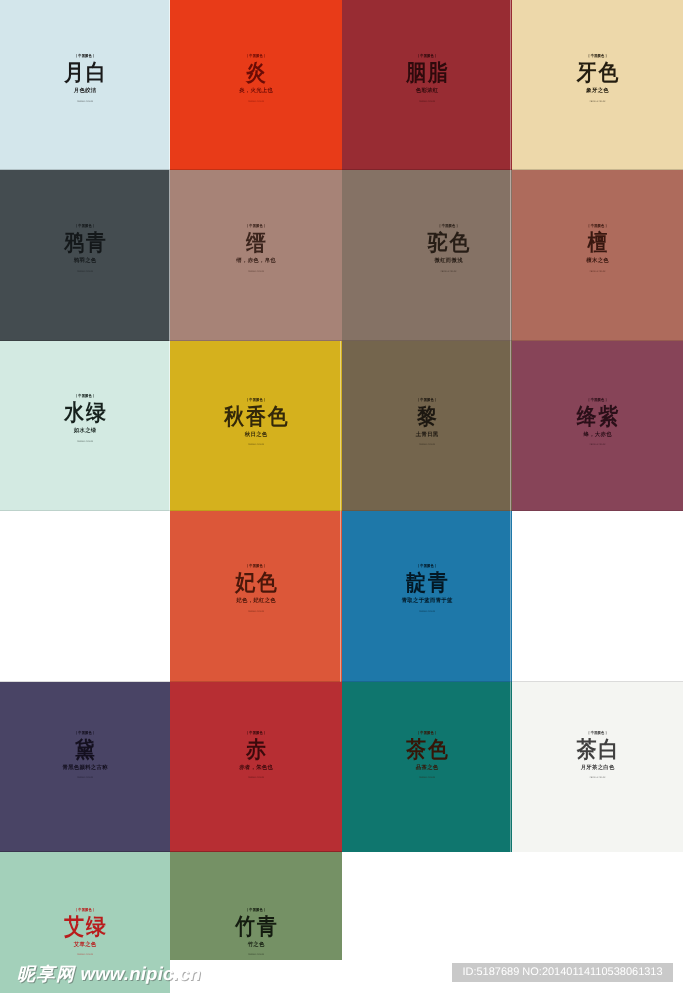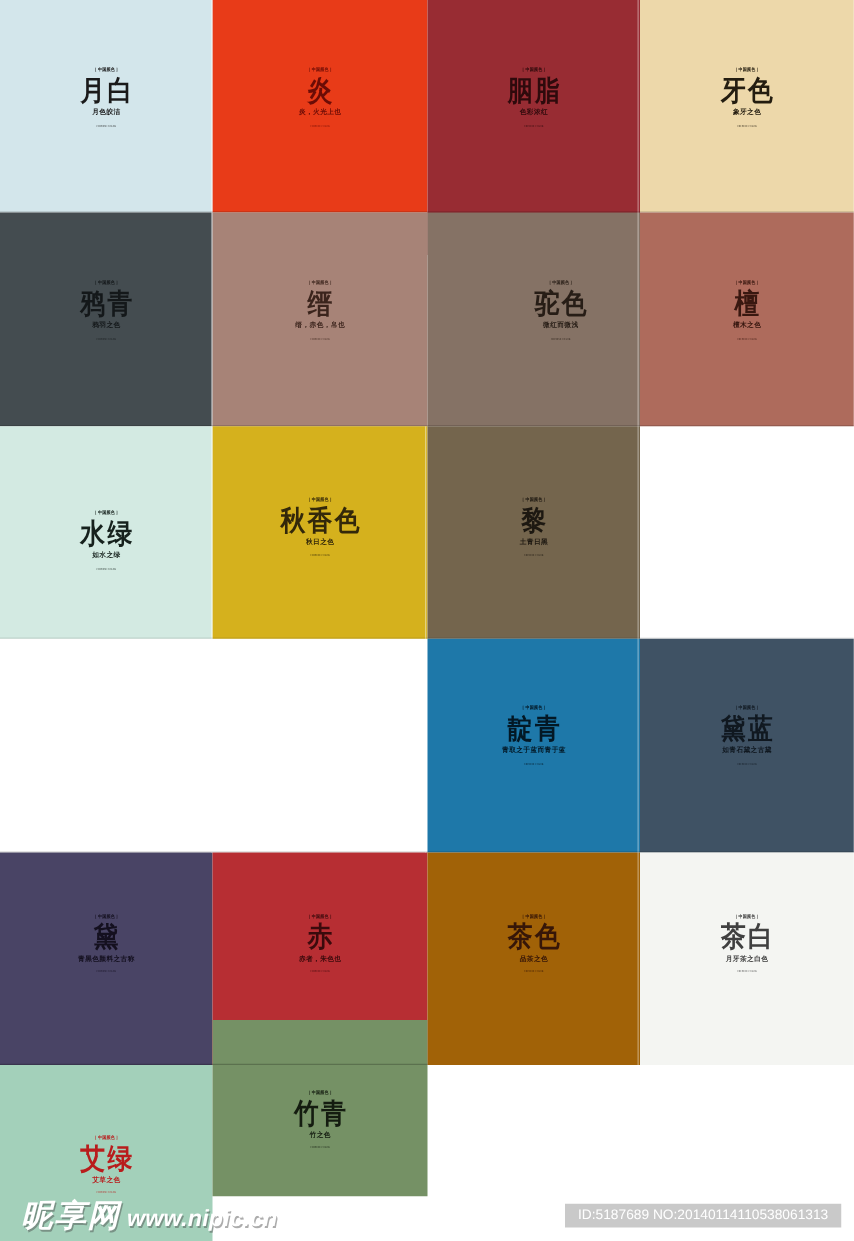--- a/index.html
+++ b/index.html
@@ -16,21 +16,21 @@
          line-height:24px;letter-spacing:2.2px;text-indent:2.2px;
          transform:scaleX(.88);transform-origin:50% 0;}
   .desc{position:absolute;left:0;right:0;top:86px;font-size:6.1px;line-height:8px;
         letter-spacing:.35px;text-indent:.35px;font-weight:700;
         transform:scaleX(.88) scaleY(.9);transform-origin:50% 0;}
   .micro{position:absolute;left:0;right:0;top:97.5px;font-size:3.6px;line-height:6px;
         letter-spacing:.55px;text-indent:.55px;font-weight:700;opacity:.8;
         transform:scaleX(.42) scaleY(.68);transform-origin:50% 0;}
   #wm{position:absolute;left:17px;top:961px;display:flex;align-items:baseline;
       text-shadow:1px 1px 0 rgba(70,70,70,.45);}
-  #wm .cn{font-size:25px;font-weight:700;color:#ffffff;letter-spacing:1.5px;line-height:25px;
+  #wm .cn{font-size:18px;font-weight:700;color:#ffffff;letter-spacing:1.5px;line-height:25px;
           font-family:"Liberation Sans",sans-serif;font-style:italic;}
   #wm .url{font-size:18.6px;font-style:italic;font-weight:700;color:#ffffff;margin-left:5px;
           line-height:25px;letter-spacing:.2px;
           font-family:"Liberation Sans",sans-serif;}
   .vsep{position:absolute;top:0;width:1px;background:rgba(255,255,255,.55);}
   .hsep{position:absolute;left:0;height:1px;background:rgba(0,0,0,.12);}
   #idband{position:absolute;left:452px;top:963px;width:221px;height:19px;background:#c9c9c9;}
   #idtag{position:absolute;left:452px;top:963px;width:221px;height:19px;line-height:19px;
          text-align:center;font-size:11px;color:#ffffff;white-space:nowrap;
          font-family:"Liberation Sans",sans-serif;letter-spacing:0;}
@@ -97,21 +97,21 @@
   </div>
   <div class="cell" style="left: 512px; top: 170px; width: 171px; height: 171px; background-color: rgb(174, 107, 92); color: rgb(57, 24, 16);">
     <div class="inner" style="top:1.4px;">
       <div class="brand">[ 中国颜色 ]</div>
       <div class="title">檀</div>
       <div class="desc">檀木之色</div>
       <div class="micro">CHINESE COLOR</div>
     </div>
   </div>
   <div class="cell" style="left: 0px; top: 341px; width: 170px; height: 170px; background-color: rgb(211, 234, 226); color: rgb(22, 33, 29);">
-    <div class="inner" style="top:14px;padding-left:15px;">
+    <div class="inner" style="top:0;padding-left:15px;">
       <div class="brand">[ 中国颜色 ]</div>
       <div class="title">水绿</div>
       <div class="desc">如水之绿</div>
       <div class="micro">CHINESE COLOR</div>
     </div>
   </div>
   <div class="cell" style="left: 170px; top: 341px; width: 172px; height: 170px; background-color: rgb(213, 177, 29); color: rgb(51, 40, 10);">
     <div class="inner" style="top:3.8px;">
       <div class="brand">[ 中国颜色 ]</div>
       <div class="title">秋香色</div>
@@ -120,53 +120,61 @@
     </div>
   </div>
   <div class="cell" style="left: 342px; top: 341px; width: 170px; height: 170px; background-color: rgb(116, 101, 77); color: rgb(29, 24, 17);">
     <div class="inner" style="top:3.8px;">
       <div class="brand">[ 中国颜色 ]</div>
       <div class="title">黎</div>
       <div class="desc">土青日黑</div>
       <div class="micro">CHINESE COLOR</div>
     </div>
   </div>
+  <div class="cell" style="left: 512px; top: 341px; width: 171px; height: 170px; background-color: rgb(135, 68, 88); color: rgb(42, 15, 24);">
+    <div class="inner" style="top:3.8px;">
+      <div class="brand">[ 中国颜色 ]</div>
+      <div class="title">绛紫</div>
+      <div class="desc">绛，大赤也</div>
+      <div class="micro">CHINESE COLOR</div>
+    </div>
+  </div>
+  <div class="cell" style="left: 170px; top: 511px; width: 172px; height: 171px; background-color: rgb(220, 87, 57); color: rgb(74, 23, 10);">
+    <div class="inner" style="top:0.0px;">
+      <div class="brand">[ 中国颜色 ]</div>
+      <div class="title">妃色</div>
+      <div class="desc">妃色，妃红之色</div>
+      <div class="micro">CHINESE COLOR</div>
+    </div>
+  </div>
   <div class="cell" style="left: 342px; top: 511px; width: 170px; height: 171px; background-color: rgb(30, 120, 169); color: rgb(3, 24, 37);">
     <div class="inner" style="top:0.0px;">
       <div class="brand">[ 中国颜色 ]</div>
       <div class="title">靛青</div>
       <div class="desc">青取之于蓝而青于蓝</div>
       <div class="micro">CHINESE COLOR</div>
     </div>
   </div>
-  <div class="cell" style="left: 512px; top: 511px; width: 171px; height: 171px; background-color: rgb(63, 82, 100); color: rgb(16, 24, 32);">
-    <div class="inner" style="top:0.0px;">
-      <div class="brand">[ 中国颜色 ]</div>
-      <div class="title">黛蓝</div>
-      <div class="desc">如青石黛之古黛</div>
-      <div class="micro">CHINESE COLOR</div>
-    </div>
-  </div>
   <div class="cell" style="left: 0px; top: 682px; width: 170px; height: 170px; background-color: rgb(73, 68, 101); color: rgb(20, 16, 31);">
     <div class="inner" style="top:-4.5px;">
       <div class="brand">[ 中国颜色 ]</div>
       <div class="title">黛</div>
       <div class="desc">青黑色颜料之古称</div>
       <div class="micro">CHINESE COLOR</div>
     </div>
   </div>
   <div class="cell" style="left: 170px; top: 682px; width: 172px; height: 170px; background-color: rgb(183, 46, 51); color: rgb(58, 10, 12);">
     <div class="inner" style="top:-4.5px;">
       <div class="brand">[ 中国颜色 ]</div>
       <div class="title">赤</div>
       <div class="desc">赤者，朱色也</div>
       <div class="micro">CHINESE COLOR</div>
     </div>
   </div>
-  <div class="cell" style="left: 342px; top: 682px; width: 170px; height: 170px; background-color: #a16207; color: rgb(54, 22, 8);">
+  <div class="cell" style="left: 342px; top: 682px; width: 170px; height: 170px; background-color: #0f766e; color: rgb(54, 22, 8);">
     <div class="inner" style="top:-4.5px;">
       <div class="brand">[ 中国颜色 ]</div>
       <div class="title">茶色</div>
       <div class="desc">品茶之色</div>
       <div class="micro">CHINESE COLOR</div>
     </div>
   </div>
   <div class="cell" style="left: 512px; top: 682px; width: 171px; height: 170px; background-color: rgb(244, 245, 242); color: #404040;">
     <div class="inner" style="top:-4.5px;">
       <div class="brand">[ 中国颜色 ]</div>
@@ -176,21 +184,21 @@
     </div>
   </div>
   <div class="cell" style="left: 0px; top: 852px; width: 170px; height: 141px; background-color: rgb(163, 208, 186); color: #b91c1c;">
     <div class="inner" style="top:2.8px;">
       <div class="brand">[ 中国颜色 ]</div>
       <div class="title">艾绿</div>
       <div class="desc">艾草之色</div>
       <div class="micro">CHINESE COLOR</div>
     </div>
   </div>
-  <div class="cell" style="left: 170px; top: 816px; width: 172px; height: 141px; background-color: rgb(117, 145, 101); color: rgb(20, 28, 16);">
+  <div class="cell" style="left: 170px; top: 852px; width: 172px; height: 108px; background-color: rgb(117, 145, 101); color: rgb(20, 28, 16);">
     <div class="inner" style="top:2.8px;">
       <div class="brand">[ 中国颜色 ]</div>
       <div class="title">竹青</div>
       <div class="desc">竹之色</div>
       <div class="micro">CHINESE COLOR</div>
     </div>
   </div>
 </div>
 
 <div class="vsep" style="left:169px;top:0px;height:341px;background:rgba(255,255,255,0.55)"></div>

